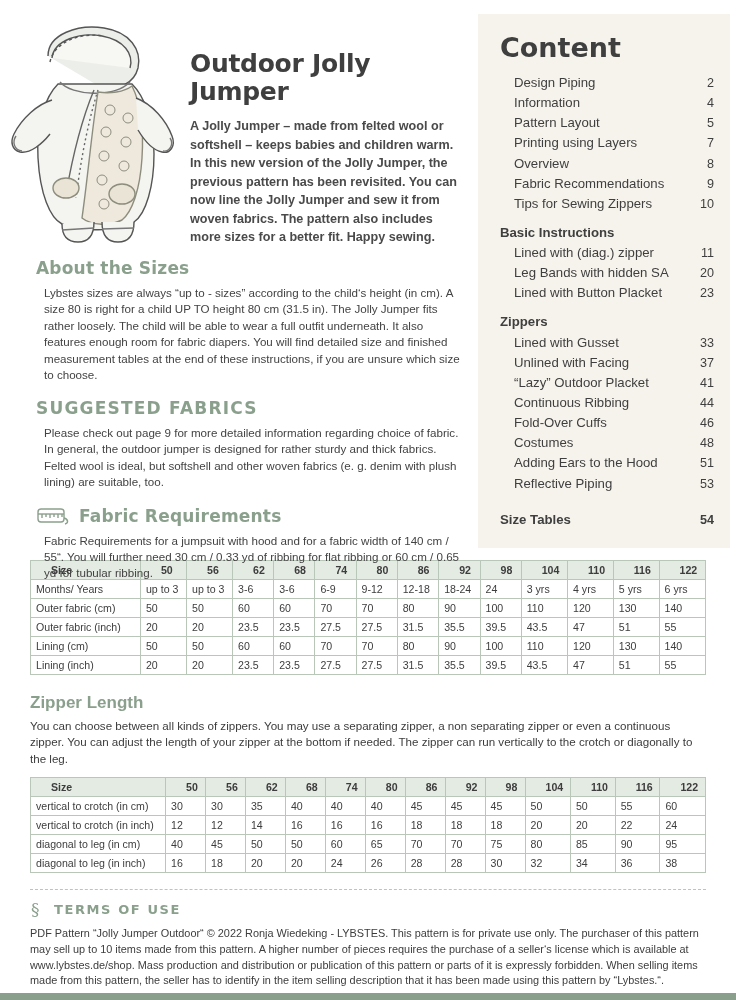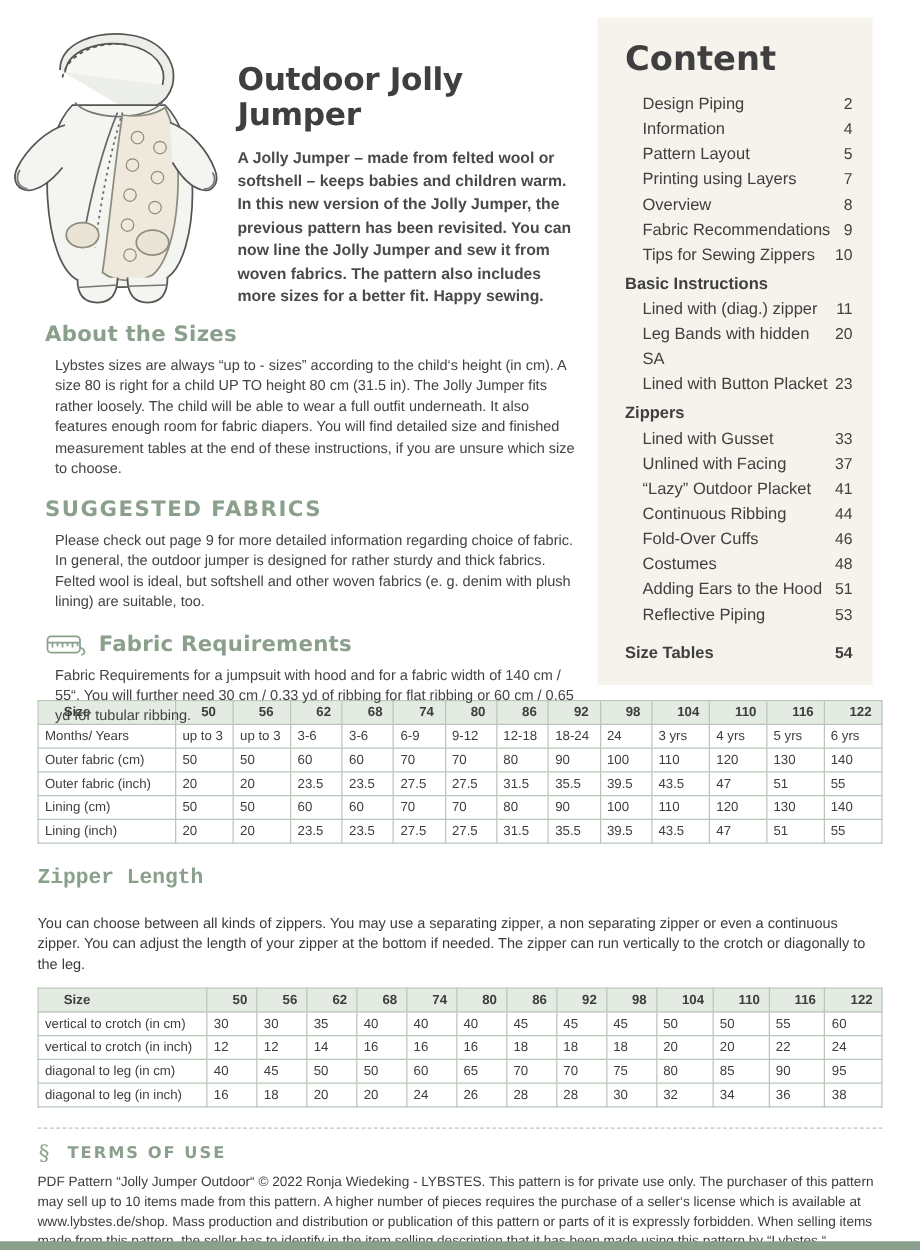--- a/index.html
+++ b/index.html
@@ -27,37 +27,37 @@
     font-size:25px;font-weight:bold;color:#3f3f3f;
     letter-spacing:-0.3px;margin:0 0 12px 0;line-height:1.1;
   }
   .intro{
     font-size:12.6px;line-height:1.47;font-weight:bold;color:#4a4a4a;
     margin:0;
   }
 
   
   .content-panel{
-    position:absolute;left:478px;top:14px;width:220px;height:534px;
+    position:absolute;left:478px;top:14px;width:252px;height:534px;
     background:#f6f3ec;
     padding:0;
   }
   .content-title{
     font-family:"DejaVu Sans", sans-serif;
     font-size:27px;font-weight:bold;color:#3f3f3f;
     margin:18px 0 10px 22px;
   }
   .toc{margin:0 16px 0 22px;}
   .toc-row{
     display:flex;justify-content:space-between;align-items:baseline;
     font-size:13.2px;line-height:1.52;color:#3f3f3f;
   }
   .toc-row .lbl{padding-left:14px;}
   .toc-row.head .lbl{padding-left:0;font-weight:bold;}
-  .toc-row.head{margin-top:3px;font-weight:bold;}
+  .toc-row.head{margin-top:9px;font-weight:bold;}
   .toc-row .pg{font-size:12.6px;}
   .toc-gap{height:7px;}
 
   
   .leftcol{position:absolute;left:36px;top:258px;width:430px;}
   h2.sec{
     font-family:"DejaVu Sans", sans-serif;
     font-size:17px;font-weight:bold;color:#8aa08c;
     margin:0 0 7px 0;letter-spacing:0.2px;
   }
@@ -82,22 +82,22 @@
     font-weight:normal;
     white-space:nowrap;
   }
   table.data tr.hdr td{background:#e3ebe2;font-weight:bold;padding-left:20px;}
   table.data td.firstcol{width:180px;}
   table.data td.c{width:38px;}
 
   
   .zipper{margin:18px 30px 0 30px;}
   .zipper h2{
-    font-family:Liberation Mono, monospace;
-    font-size:17px;font-weight:bold;color:#8aa08c;margin:0 0 19px 0;
+    font-family:Liberation Sans, sans-serif;
+    font-size:17px;font-weight:bold;color:#8aa08c;margin:0 0 5px 0;
   }
   .zipper p{font-size:11.6px;line-height:1.42;margin:0 0 10px 0;}
 
   
   .terms{margin:16px 30px 0 30px;}
   .dashed{border-top:1px dashed #b9c7b9;margin-bottom:9px;}
   .terms-head{display:flex;align-items:center;gap:8px;margin-bottom:7px;}
   .terms-head h2{
     font-family:"DejaVu Sans", sans-serif;
     font-size:13px;font-weight:bold;color:#8aa08c;margin:0;letter-spacing:1.6px;

